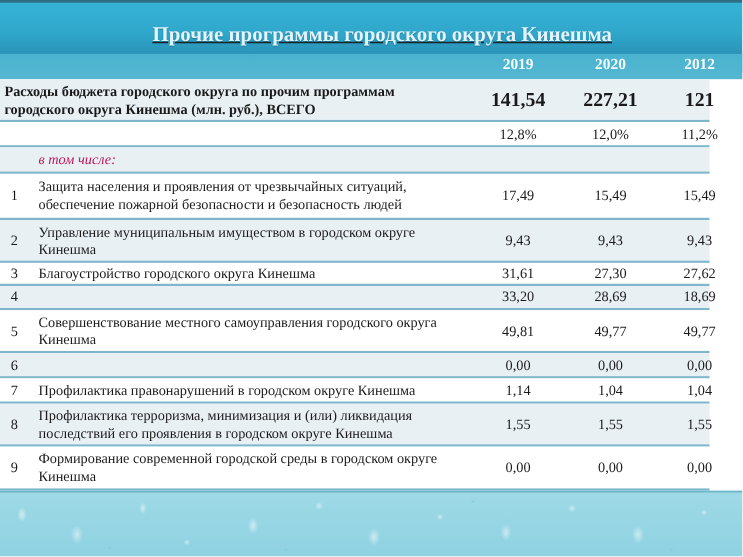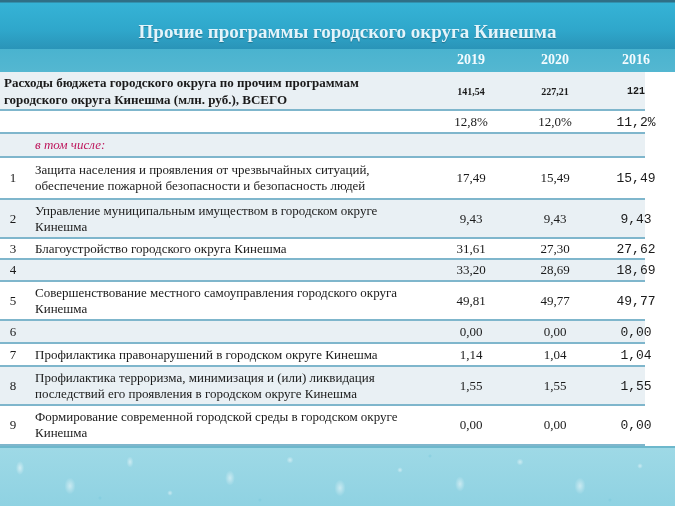--- a/index.html
+++ b/index.html
@@ -4,20 +4,21 @@
   <style>
     * { box-sizing: border-box; margin: 0; padding: 0; }
     html, body { width: 675px; height: 506px; overflow: hidden; background: #ffffff; }
     body { font-family: "Liberation Serif", serif; color: #1a1a1a; position: relative; }
 
     .title-band {
       position: absolute; left: 0; top: 0; width: 675px; height: 66px;
       background: linear-gradient(to bottom, #2f6f86 0px, #2f6f86 2px, #35b3d6 3px, #2fa7cb 30px, #2a94b8 49px);
       display: flex; align-items: center; justify-content: center;
       border-bottom: 2px solid #1f7fa0;
+      text-decoration: underline;
     }
     .title-text {
       color: #e3f4fb; font-weight: bold; font-size: 19px;
       text-shadow: 0 1px 1px rgba(0,0,0,0.25);
       margin-left: 20px;
     }
 
     .header-band {
       position: absolute; left: 0; top: 49px; width: 675px; height: 23px;
       background: linear-gradient(to bottom, #4ab3cf, #54b7d1);
@@ -38,27 +39,27 @@
     .label {
       position: absolute; left: 35px; width: 385px; font-size: 13px; line-height: 16px;
       top: 50%; transform: translateY(-50%);
     }
     .val {
       position: absolute; width: 80px; text-align: center; font-size: 13px;
       top: 50%; transform: translateY(-50%);
     }
     .c1 { left: 431px; }
     .c2 { left: 515px; }
-    .c3 { left: 596px; font-family: Liberation Mono, monospace; }
+    .c3 { left: 596px; }
 
     .total-label {
       position: absolute; left: 4px; width: 420px; font-size: 13px; line-height: 17px;
       font-weight: bold; top: 50%; transform: translateY(-50%);
     }
-    .bold { font-weight: bold; font-size: 10px; }
+    .bold { font-weight: bold; font-size: 18px; }
     .italic-label {
       position: absolute; left: 35px; font-style: italic; font-size: 13px;
       top: 50%; transform: translateY(-50%); color: #be185d;
     }
 
     .water {
       position: absolute; left: 0; top: 446px; width: 675px; height: 60px;
       background:
         radial-gradient(ellipse 6px 10px at 20px 20px, rgba(255,255,255,0.55), transparent 70%),
         radial-gradient(ellipse 8px 12px at 70px 38px, rgba(255,255,255,0.5), transparent 70%),
@@ -83,21 +84,21 @@
 </head>
 <body>
 
 <div class="title-band">
   <span class="title-text">Прочие программы городского округа Кинешма</span>
 </div>
 
 <div class="header-band">
   <span class="year" style="left:431px">2019</span>
   <span class="year" style="left:515px">2020</span>
-  <span class="year" style="left:596px">2016</span>
+  <span class="year" style="left:596px">2012</span>
 </div>
 
 <div class="row light" style="top:72px;height:39px">
   <span class="total-label">Расходы бюджета городского округа по прочим программам городского округа Кинешма (млн. руб.), ВСЕГО</span>
   <span class="val c1 bold">141,54</span>
   <span class="val c2 bold">227,21</span>
   <span class="val c3 bold">121</span>
 </div>
 
 <div class="row white" style="top:111px;height:23px">

